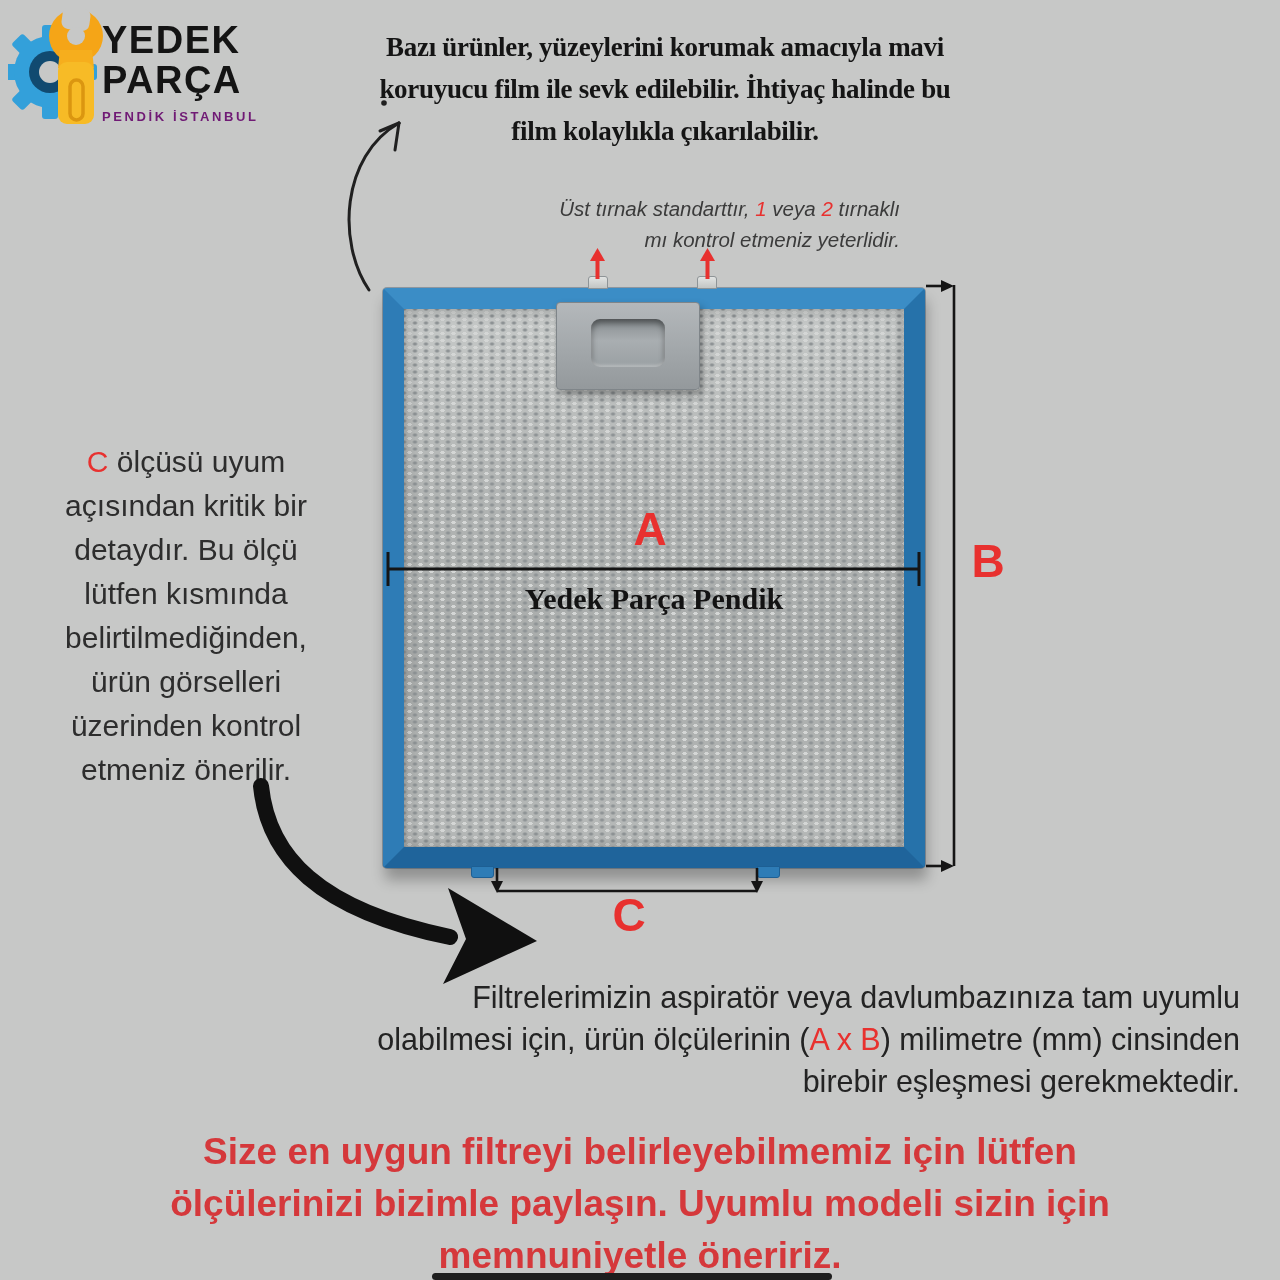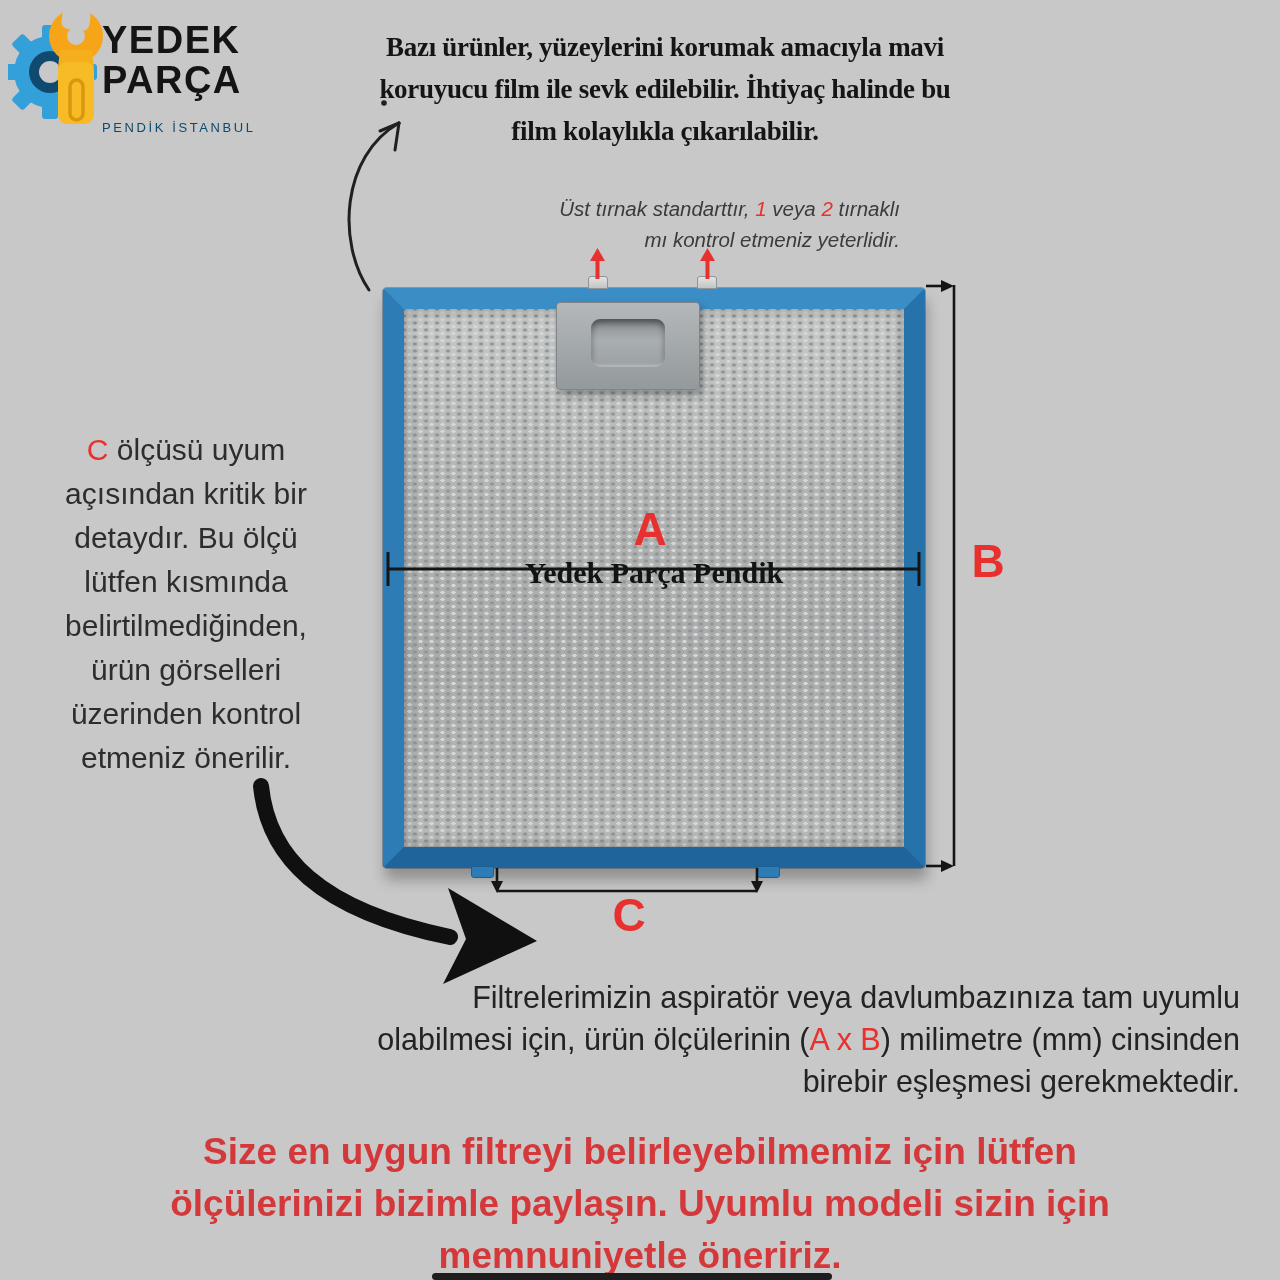--- a/index.html
+++ b/index.html
@@ -6,21 +6,21 @@
   *{box-sizing:border-box;}
   #stage{
     position:relative;width:1280px;height:1280px;overflow:hidden;
     background:#c7c8c7;font-family:"Liberation Sans",sans-serif;
   }
   
   .logo{position:absolute;left:8px;top:6px;width:260px;height:120px;}
   .logo svg{position:absolute;left:0;top:2px;}
   .logo-text{position:absolute;left:94px;top:14px;color:#141414;}
   .logo-line{font-weight:900;font-size:38px;line-height:40px;letter-spacing:1.5px;}
-  .logo-sub{margin-top:20px;font-weight:400;font-size:13px;letter-spacing:2.6px;color:#0c4a6e;}
+  .logo-sub{margin-top:9px;font-weight:700;font-size:13px;letter-spacing:2.6px;color:#701a75;}
   
   .heading{
     position:absolute;left:260px;top:26px;width:810px;text-align:center;
     font-family:"Liberation Serif",serif;font-weight:900;font-size:27px;line-height:42px;
     color:#151515;letter-spacing:-0.3px;
   }
   
   .tab-note{
     position:absolute;left:380px;top:193px;width:520px;text-align:right;
     font-size:20.5px;line-height:31px;font-weight:500;color:#3b3b3b;font-style:italic;
@@ -59,34 +59,34 @@
   .top-tab{
     position:absolute;top:276px;width:20px;height:13px;
     background:linear-gradient(180deg,#e2e4e3,#c2c5c4);
     border:1px solid #8e9497;border-radius:3px 3px 0 0;
   }
   .bottom-tab{
     position:absolute;top:866px;width:23px;height:12px;
     background:#2e7cb6;border:1px solid #1d5f94;border-radius:0 0 3px 3px;
   }
   .watermark{
-    position:absolute;left:454px;top:556px;width:400px;text-align:center;
+    position:absolute;left:454px;top:582px;width:400px;text-align:center;
     font-family:"Liberation Serif",serif;font-weight:900;font-size:30px;color:#131313;
   }
   
   .dim-label{
     position:absolute;text-align:center;font-weight:800;font-size:46px;color:#e8312f;
     font-family:"Liberation Sans",sans-serif;
   }
   #label-a{left:600px;top:502px;width:100px;}
   #label-b{left:956px;top:534px;width:64px;}
   #label-c{left:597px;top:888px;width:64px;}
   
   .left-note{
-    position:absolute;left:10px;top:428px;width:352px;text-align:center;
+    position:absolute;left:10px;top:440px;width:352px;text-align:center;
     font-size:30px;line-height:44px;font-weight:500;color:#2d2d2d;
   }
   .fit-note{
     position:absolute;left:40px;top:976px;width:1200px;text-align:right;
     font-size:30.5px;line-height:42px;font-weight:500;color:#232323;
   }
   .cta{
     position:absolute;left:40px;top:1126px;width:1200px;text-align:center;
     font-size:37px;line-height:52px;font-weight:600;color:#d5383b;
   }

